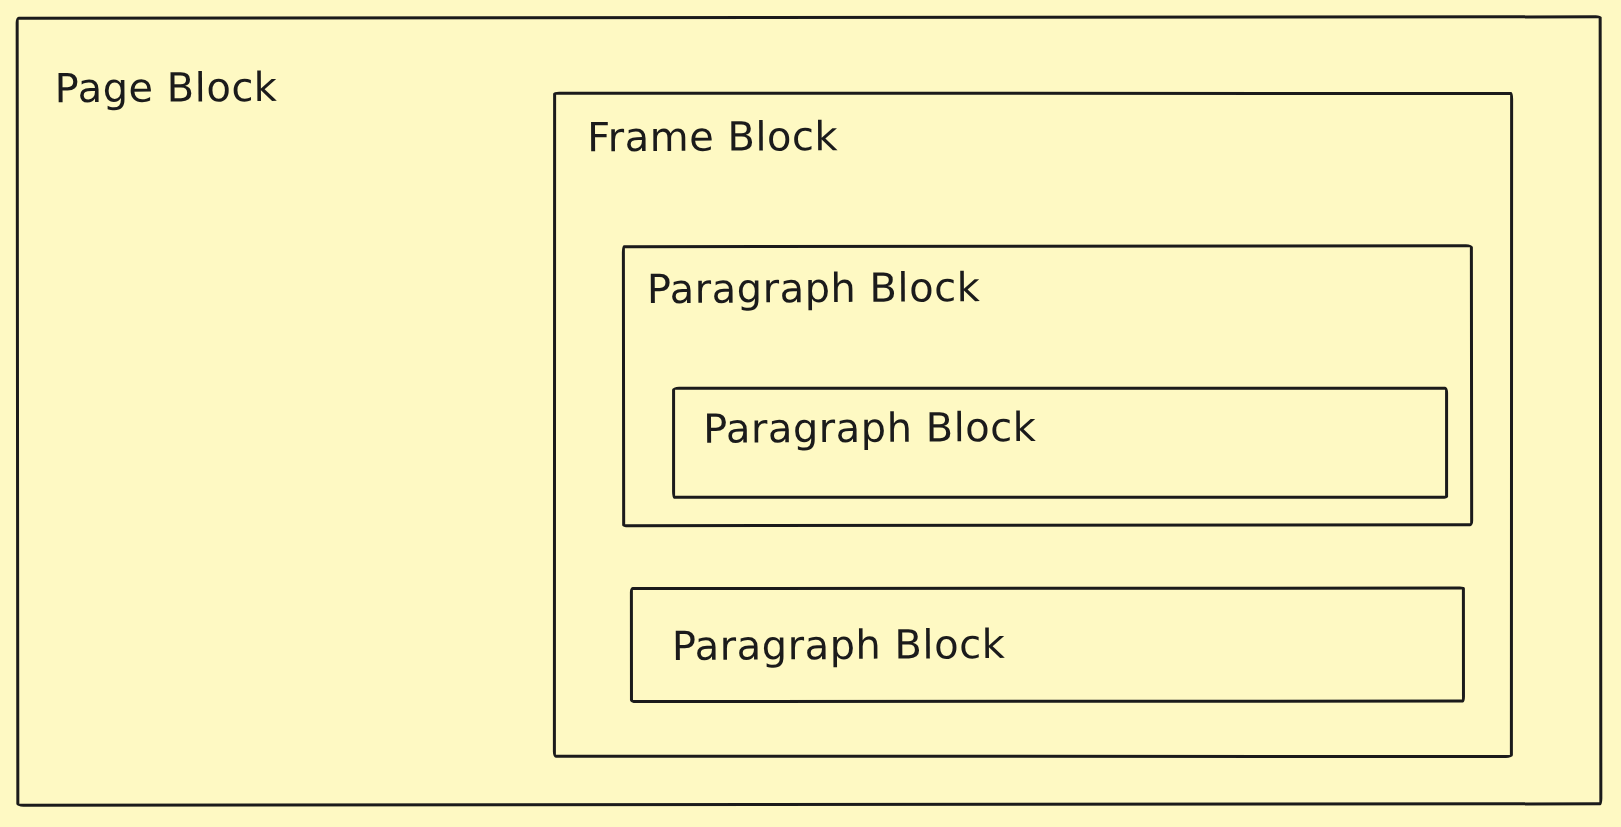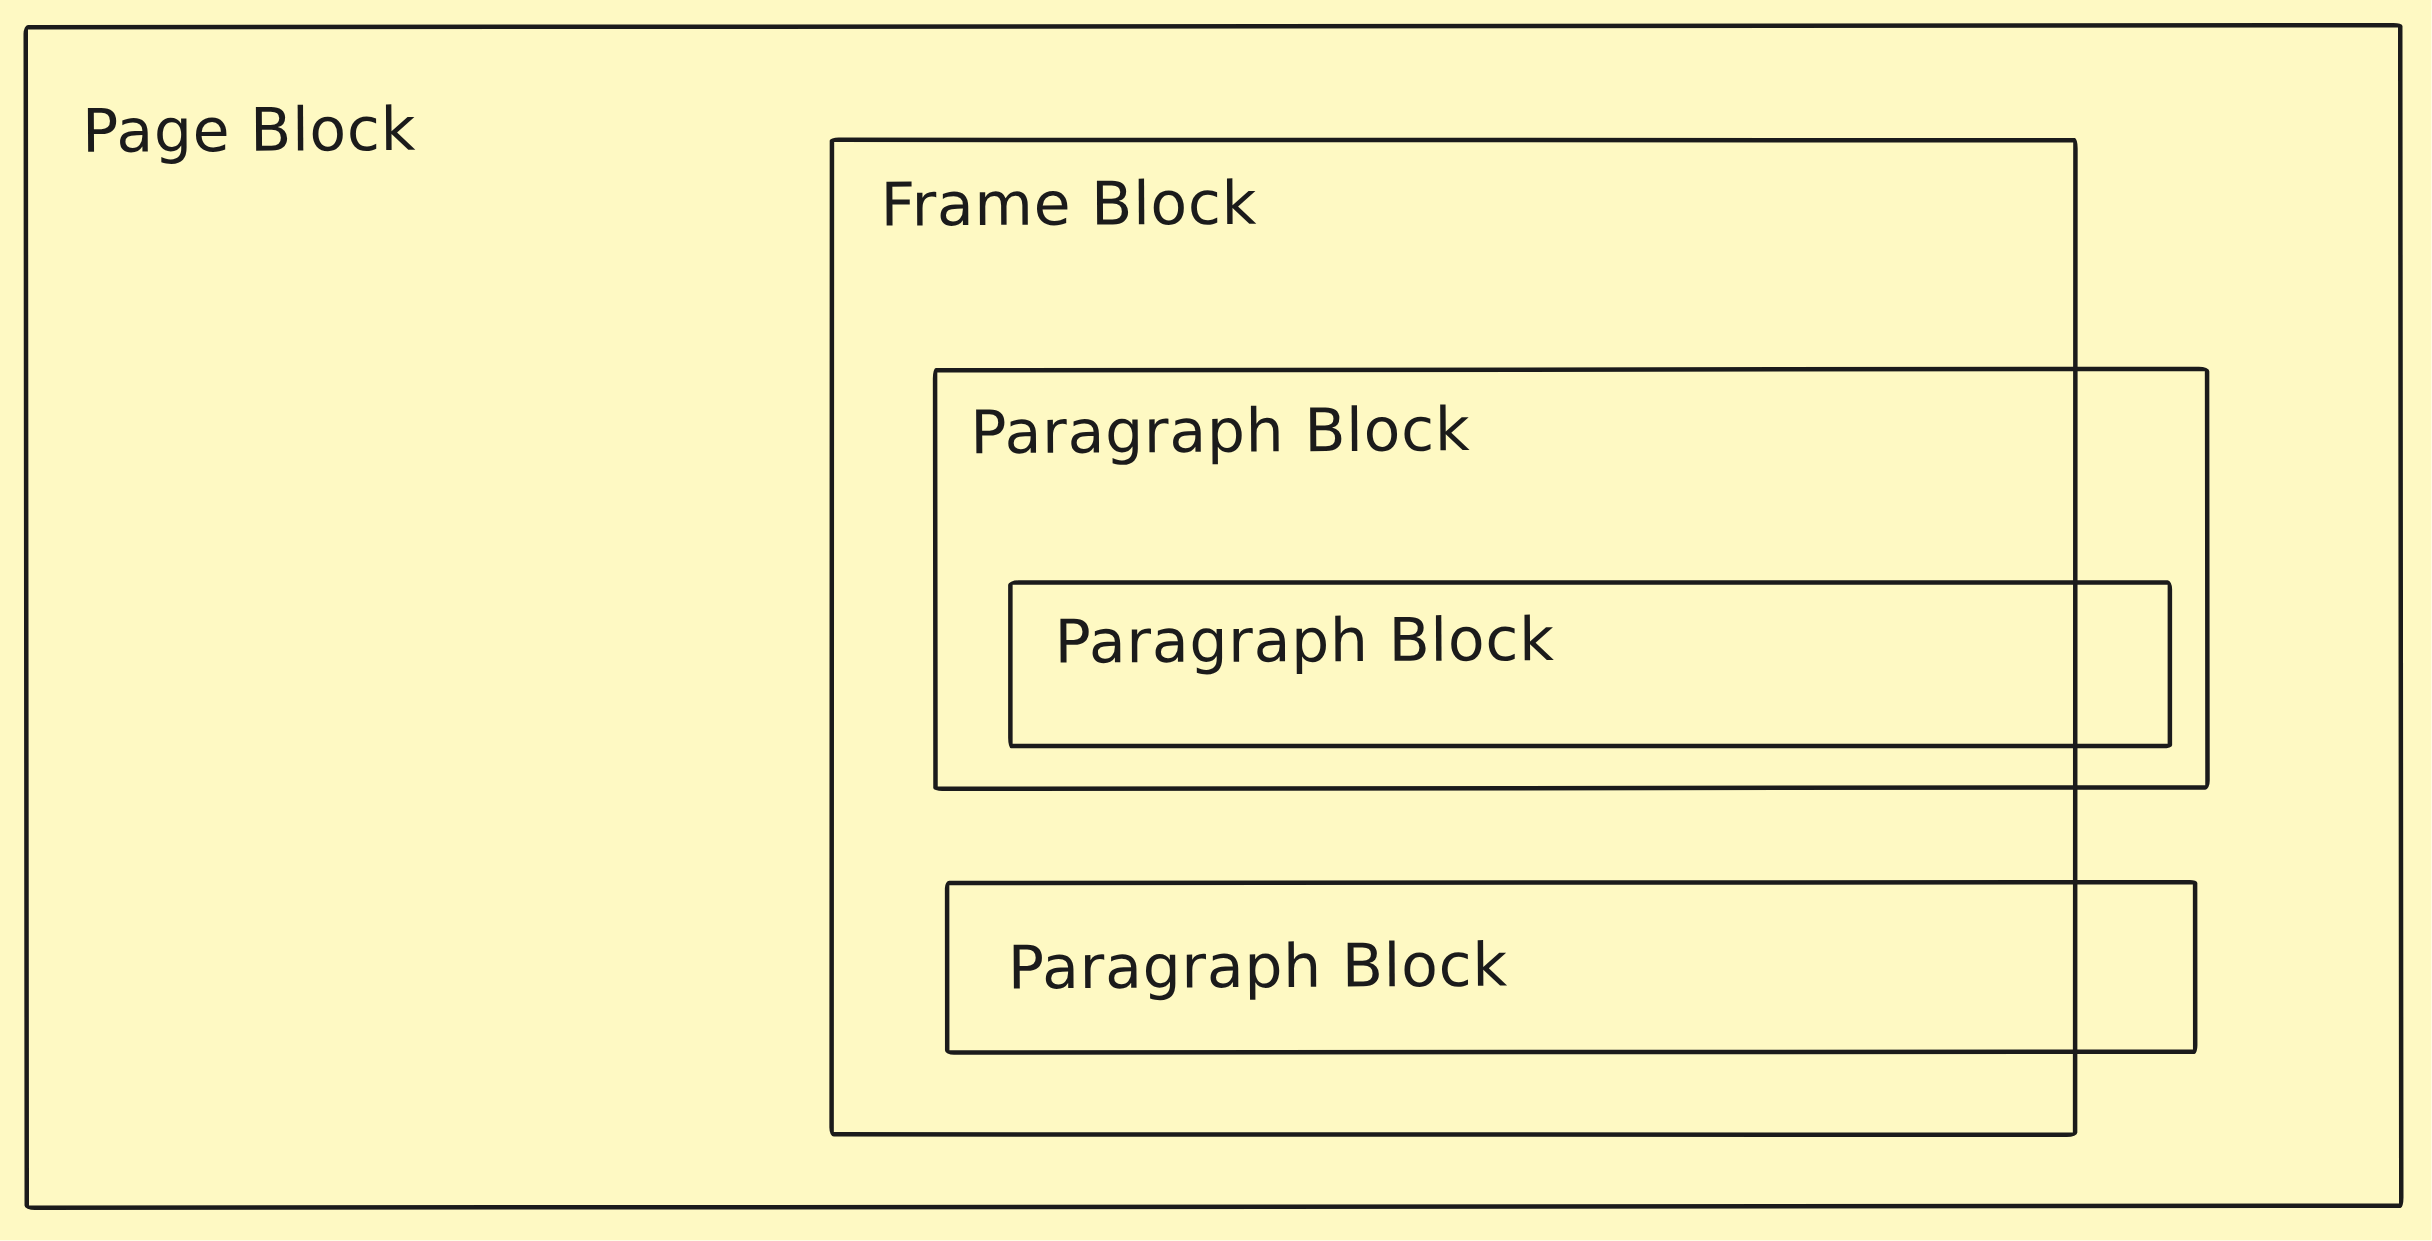--- a/index.html
+++ b/index.html
@@ -35,21 +35,21 @@
     line-height: 1.2;
     letter-spacing: 0.5px;
     white-space: nowrap;
     color: #1b1b1b;
     transform: rotate(-0.3deg);
   }
 
   #page-block      { left: 16px;  top: 16px;  width: 1586px; height: 790px; }
   #page-label      { left: 36px;  top: 44px; }
 
-  #frame-block     { left: 534px; top: 73px;  width: 832px;  height: 666px; }
+  #frame-block     { left: 534px; top: 73px;  width: 960px;  height: 666px; }
   #frame-label     { left: 31px;  top: 18px; }
 
   #para-outer      { left: 66px;  top: 150px; width: 851px;  height: 282px; }
   #para-outer-label  { left: 22px; top: 16px; }
 
   #para-nested     { left: 47px;  top: 139px; width: 776px;  height: 112px; }
   #para-nested-label { left: 28px; top: 14px; }
 
   #para-bottom     { left: 74px;  top: 492px; width: 835px;  height: 116px; }
   #para-bottom-label { left: 39px; top: 31px; }

